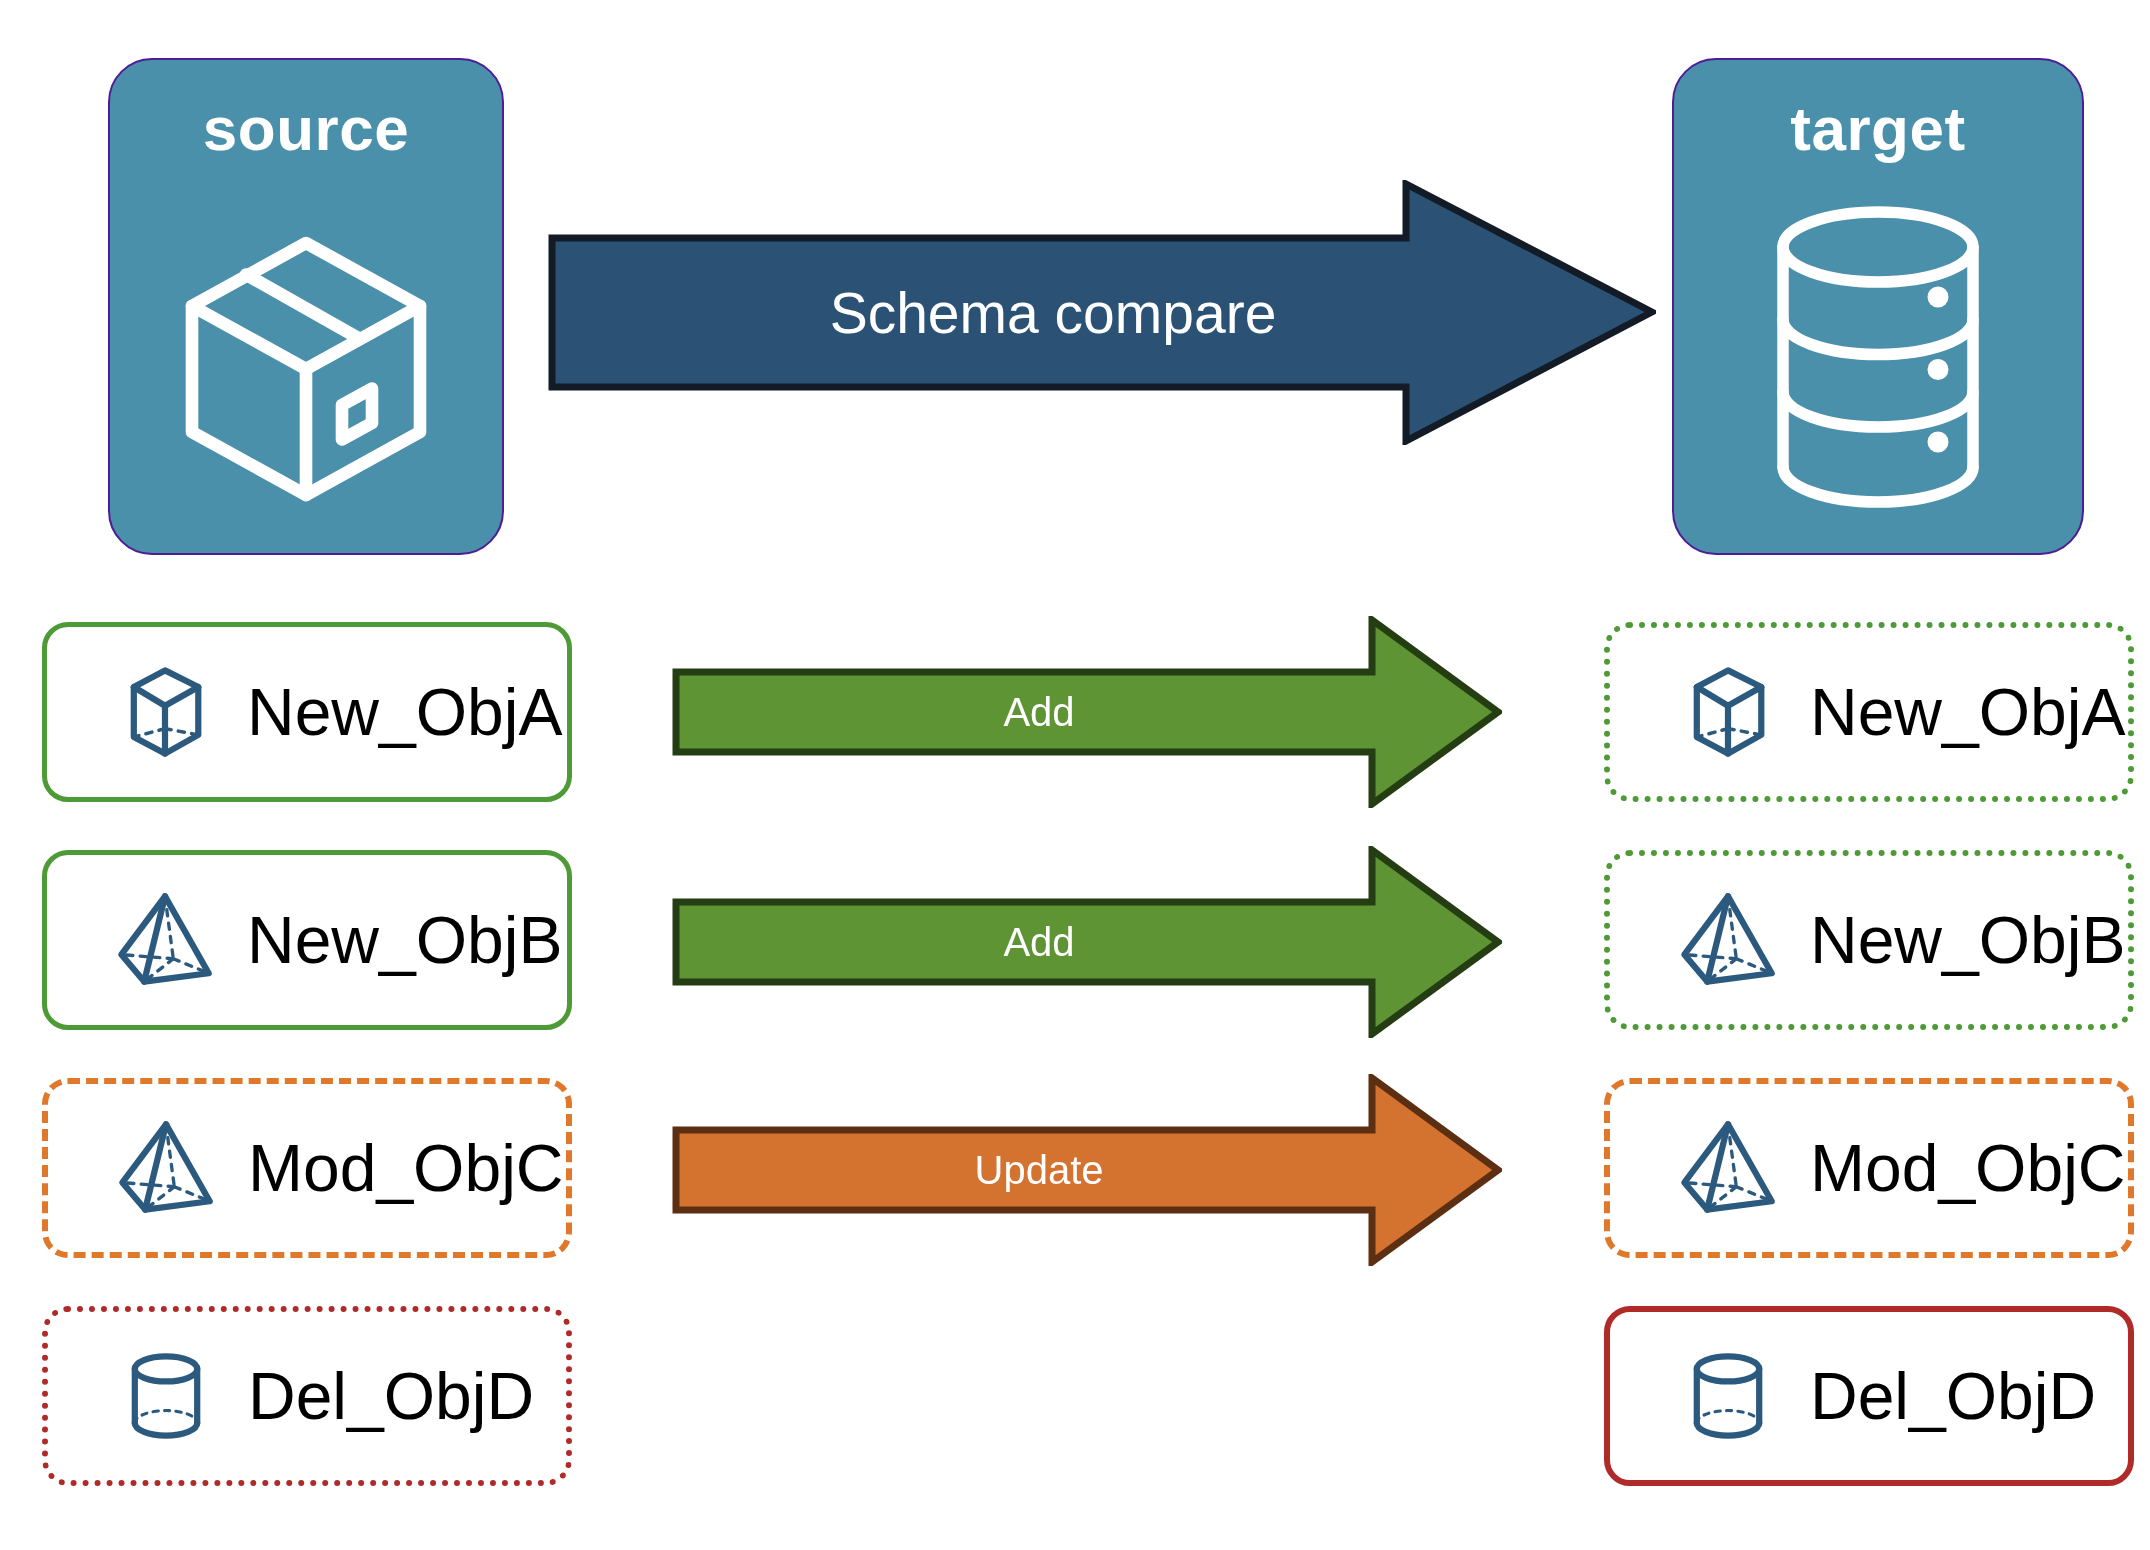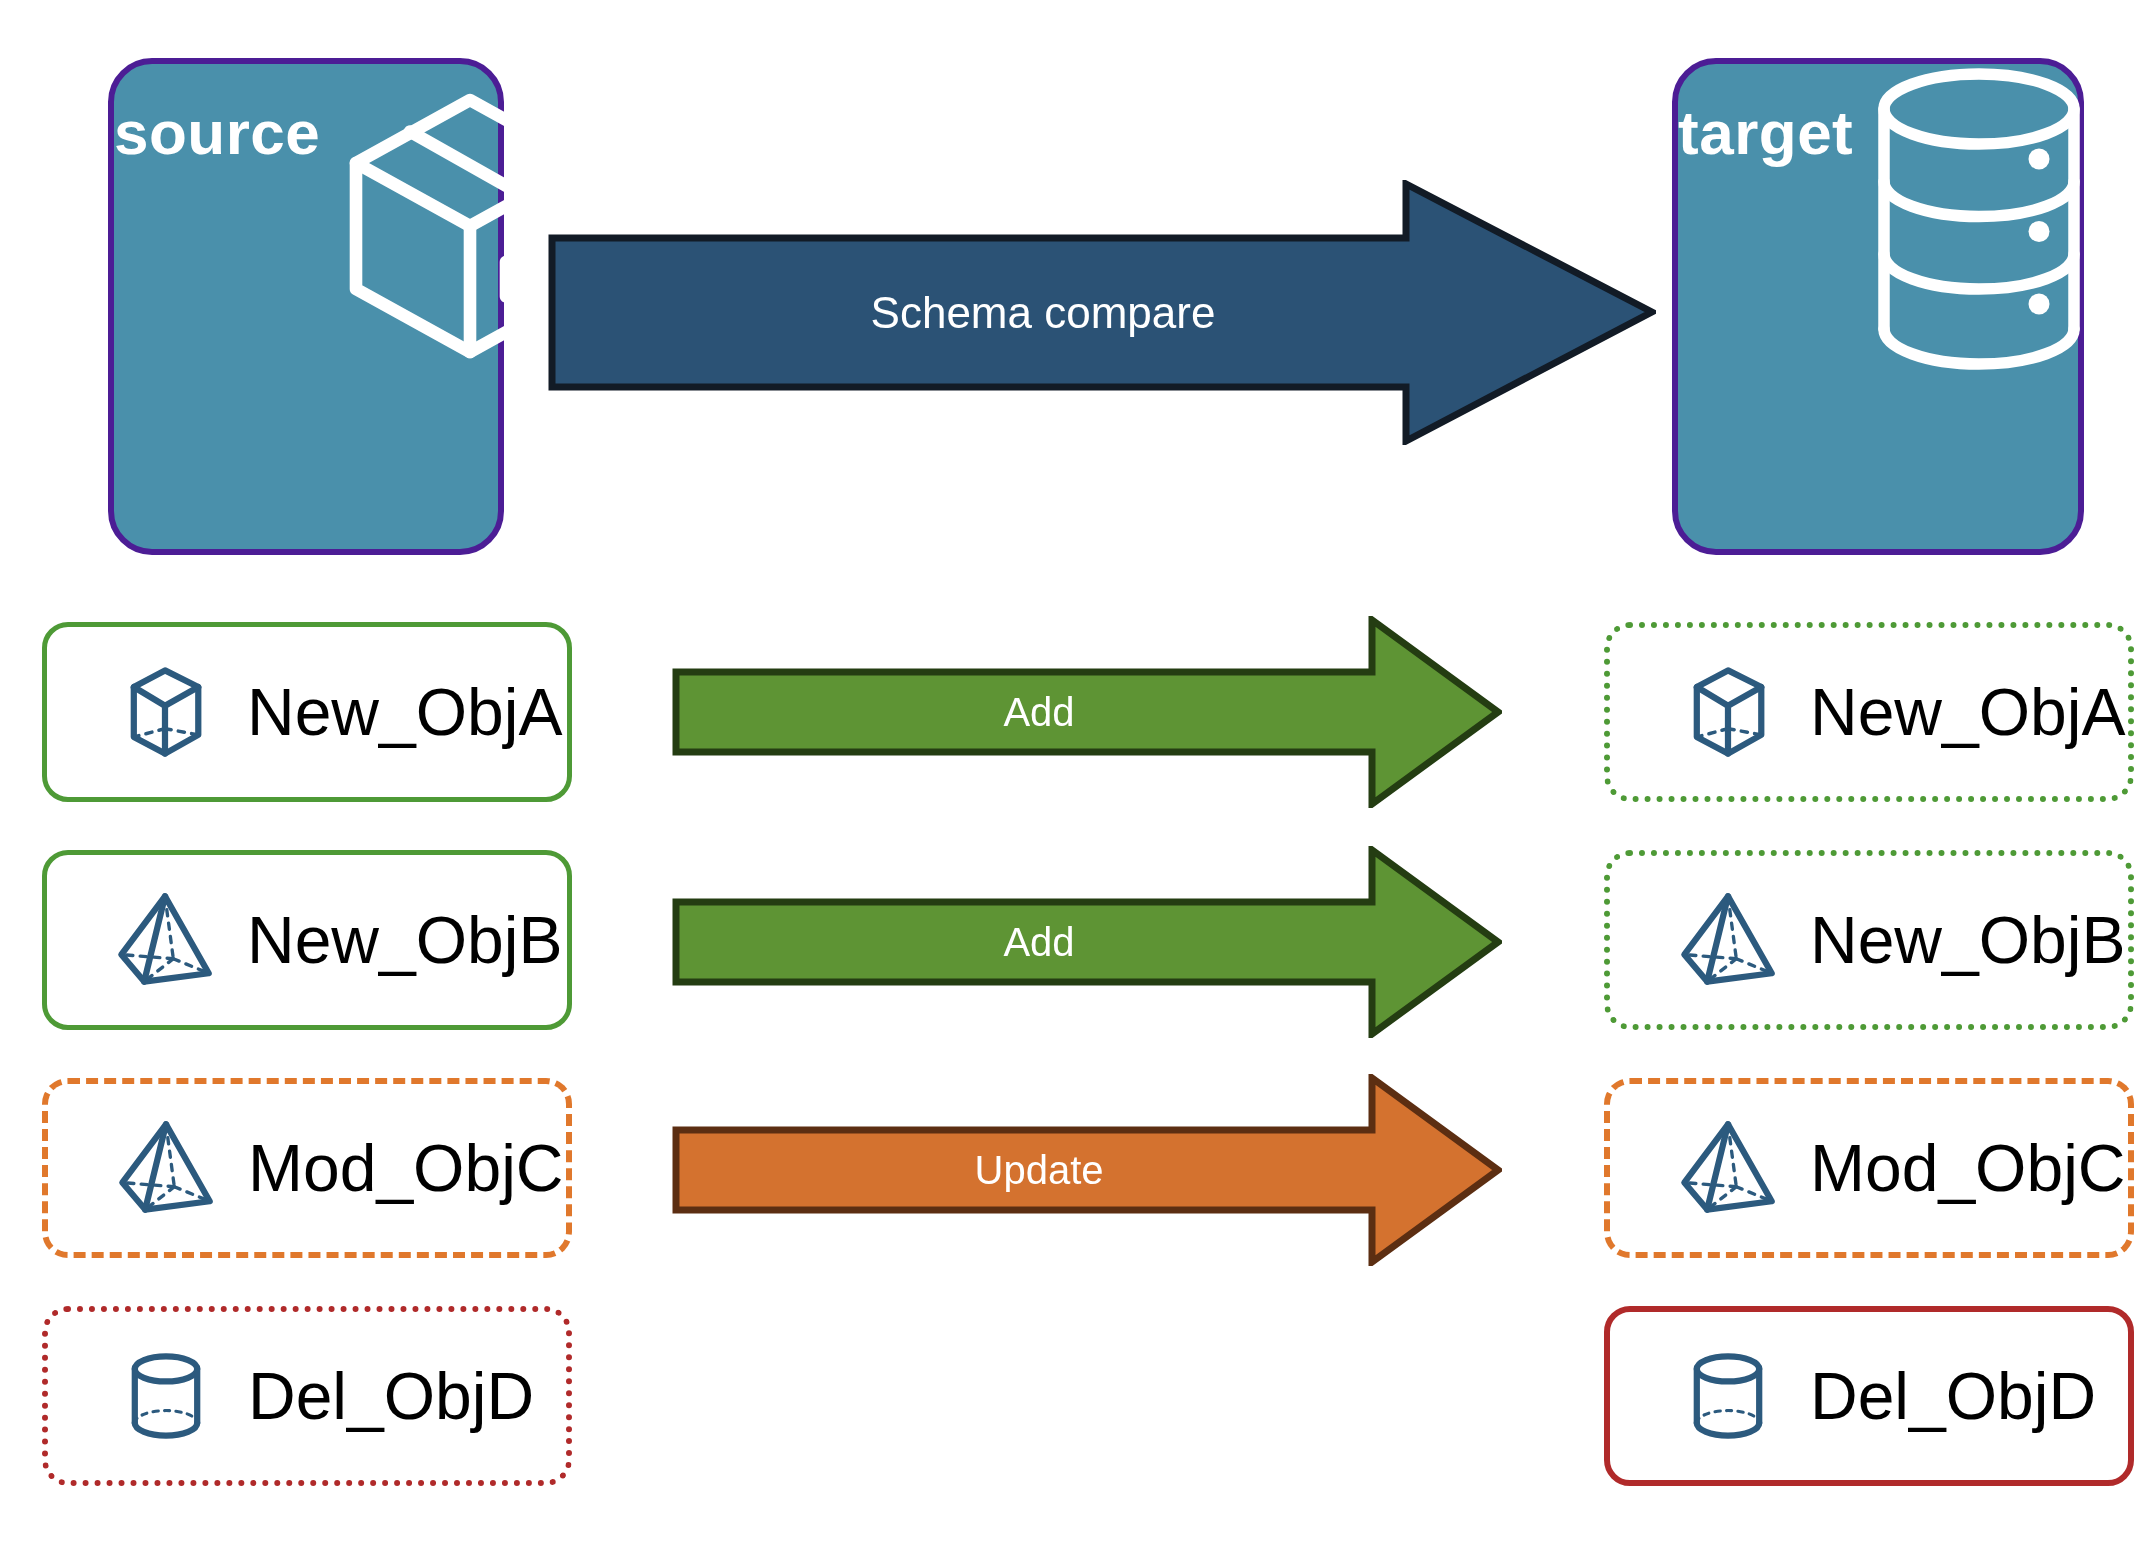--- a/index.html
+++ b/index.html
@@ -3,45 +3,45 @@
 <meta charset="utf-8">
 <style>
   html,body{margin:0;padding:0;background:#ffffff;}
   body{font-family:"Liberation Sans","DejaVu Sans",sans-serif;}
   #stage{position:relative;width:2150px;height:1550px;background:#ffffff;overflow:hidden;}
 
   
   .endpoint{
     position:absolute;
     background:#4A90AB;
-    border:6px solid #4c1d95;
+    border:2px solid #4c1d95;
     border-radius:44px;
     box-sizing:border-box;
     display:flex;
-    flex-direction:row;
-    align-items:flex-start;
+    flex-direction:column;
+    align-items:center;
   }
   .endpoint-title{
     color:#ffffff;
     font-size:62px;
     font-weight:bold;
     letter-spacing:.5px;
     margin-top:38px;
     line-height:1;
   }
   .endpoint-icon{flex:1;display:flex;align-items:center;justify-content:center;width:100%;}
 
   
   .big-arrow{position:absolute;}
   .big-arrow .lbl{
     position:absolute;
     color:#ffffff;
-    font-size:44px;
+    font-size:57px;
     white-space:nowrap;
-    left:0;top:0;width:100%;height:100%;
+    left:10px;top:0;width:100%;height:100%;
     display:flex;align-items:center;justify-content:center;
     padding-right:118px;
     box-sizing:border-box;
     pointer-events:none;
   }
 
   
   .obj-card{
     position:absolute;
     box-sizing:border-box;

